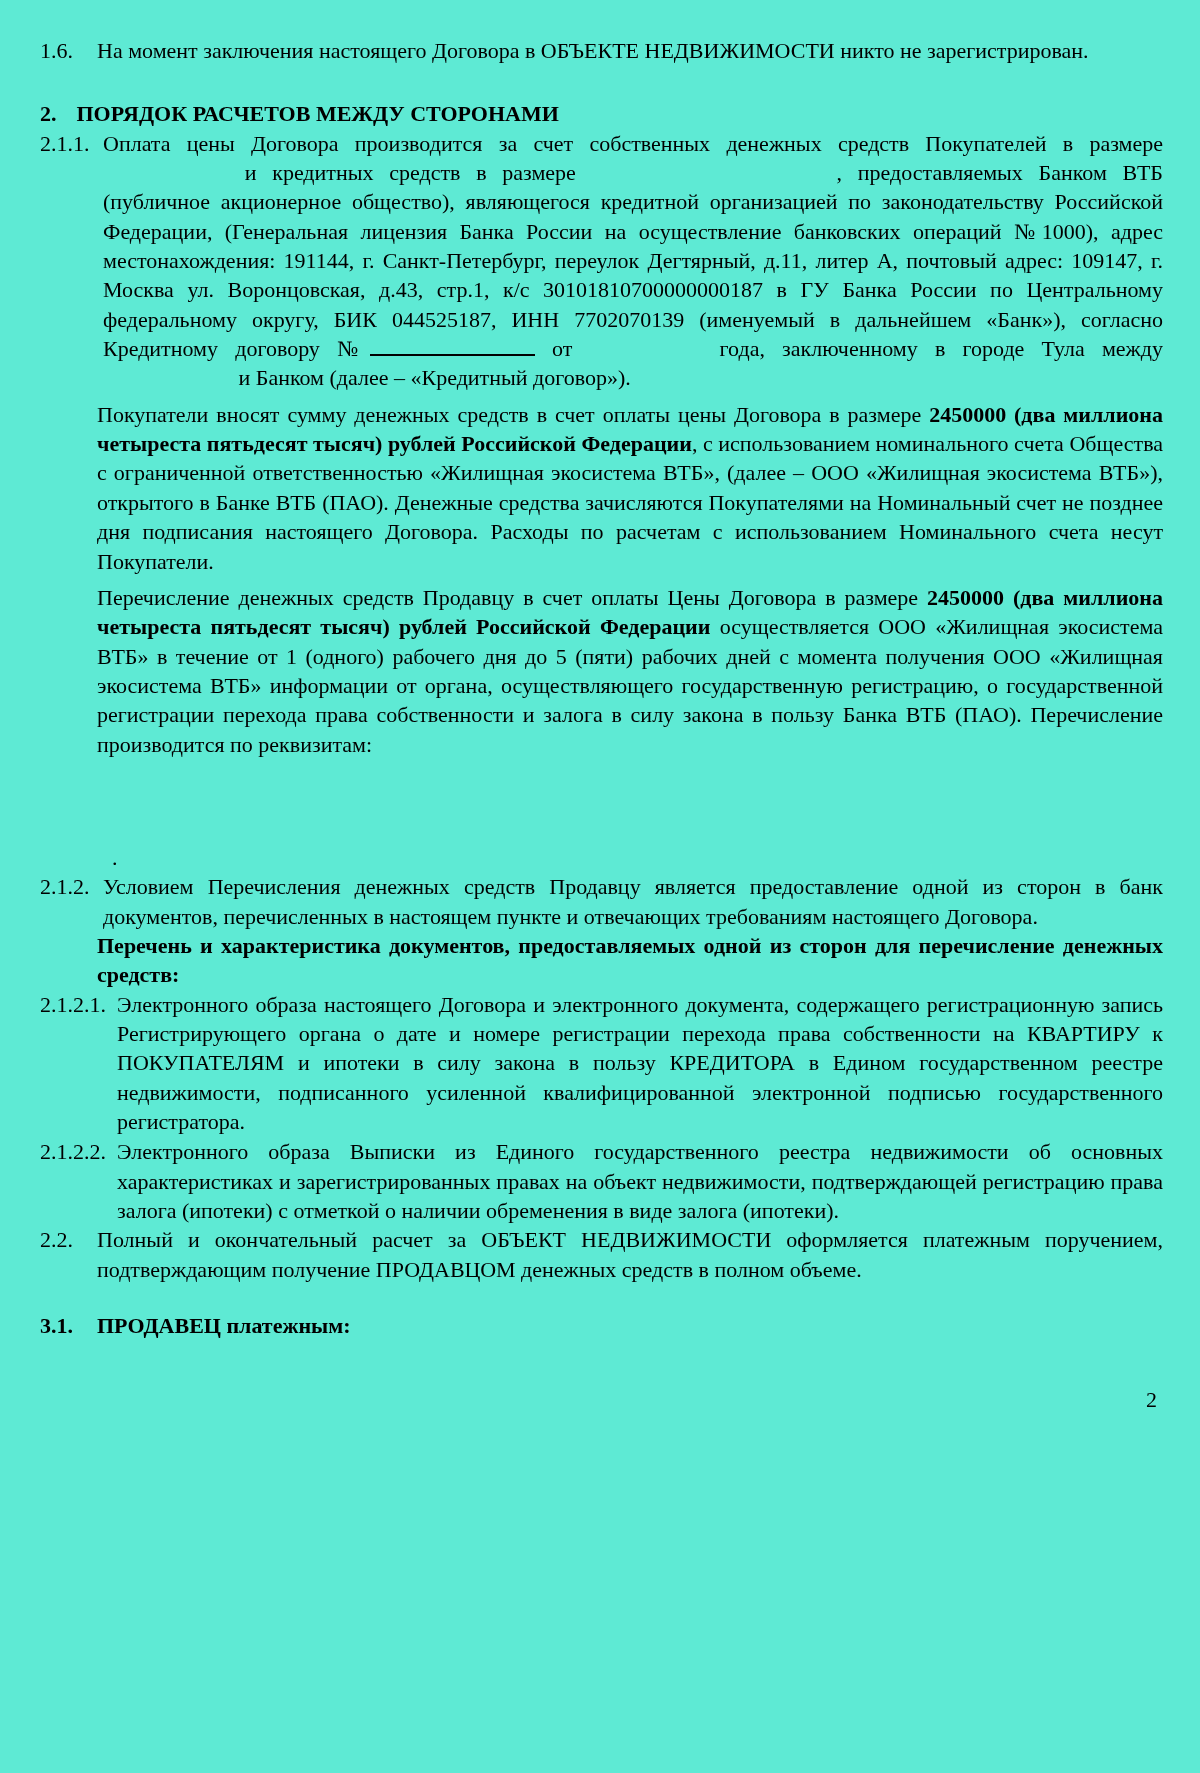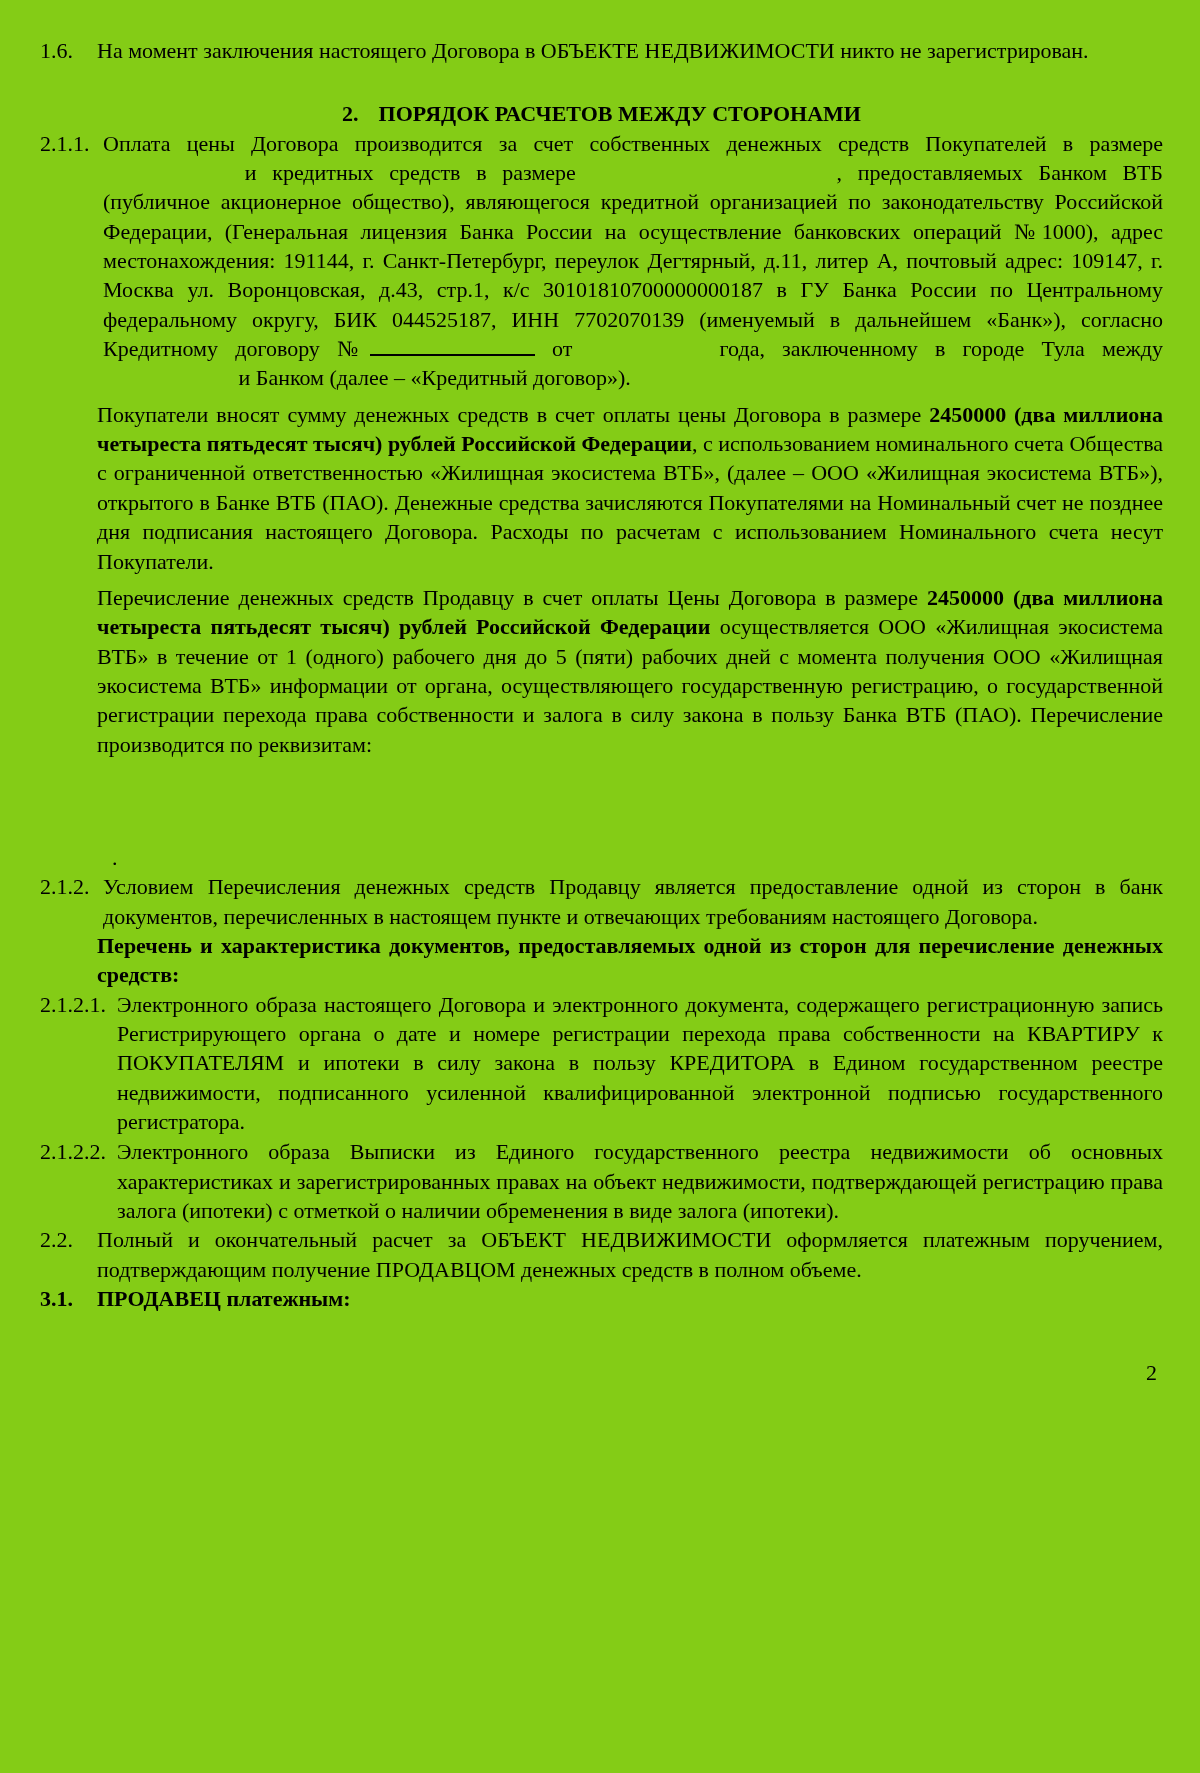--- a/index.html
+++ b/index.html
@@ -1,56 +1,56 @@
 <!DOCTYPE html>
 <html lang="ru"><head>
 <meta charset="utf-8">
 <style>
   html, body { margin: 0; padding: 0; background: #ffffff; }
   .page {
     width: 1200px;
     height: 1773px;
     box-sizing: border-box;
-    background: #84cc16;
+    background: #5eead4;
     color: #000000;
     font-family: "Liberation Serif", "DejaVu Serif", serif;
     font-size: 22px;
     line-height: 29.35px;
     padding: 36px 37px 0 40px;
     position: relative;
     overflow: hidden;
   }
   .para { text-align: justify; position: relative; margin: 0; }
   .para .num { position: absolute; left: 0; top: 0; white-space: nowrap; }
   .lvl1  { padding-left: 57px; }
   .lvl2  { padding-left: 63px; font-family: Liberation Serif, serif; }
   .lvl3  { padding-left: 77px; }
   .plain { padding-left: 57px; }
   .b { font-weight: bold; }
   .bold-num .num { font-weight: bold; }
 
-  .heading { text-align: center; font-weight: bold; }
+  .heading { text-align: left; font-weight: bold; }
   .heading .hnum { margin-right: 20px; }
 
   .blank { display: inline-block; height: 16px; vertical-align: baseline; }
   .space-sm  { width: 126px; }
   .space-md  { width: 130px; }
   .space-lg  { width: 245px; }
   .underline { width: 165px; border-bottom: 2px solid #000; }
 
   
   [data-name="heading-section-2"]        { margin-top: 34px; }
   [data-name="clause-2-1"]               { margin-top: 38px; }
   [data-name="para-nominal-account"]     { margin-top: 7px; }
   [data-name="para-transfer"]            { margin-top: 7px; }
   [data-name="dot-line"]                 { margin-top: 84px; padding-left: 72px; }
   [data-name="clause-2-1-2-2"]           { margin-top: 1px; }
   [data-name="clause-2-2"]               { }
   [data-name="heading-section-3"]        { margin-top: 36px; }
-  [data-name="clause-3-1"]               { }
+  [data-name="clause-3-1"]               { margin-top: 27px; }
   .footer {
     margin-top: 45px;
     text-align: right;
     padding-right: 6px;
   }
 </style>
 </head>
 <body>
 
 <div class="page" data-name="contract-page">

